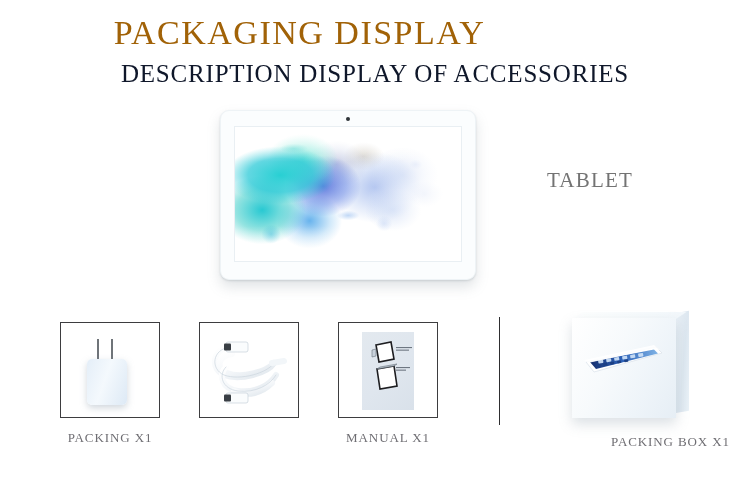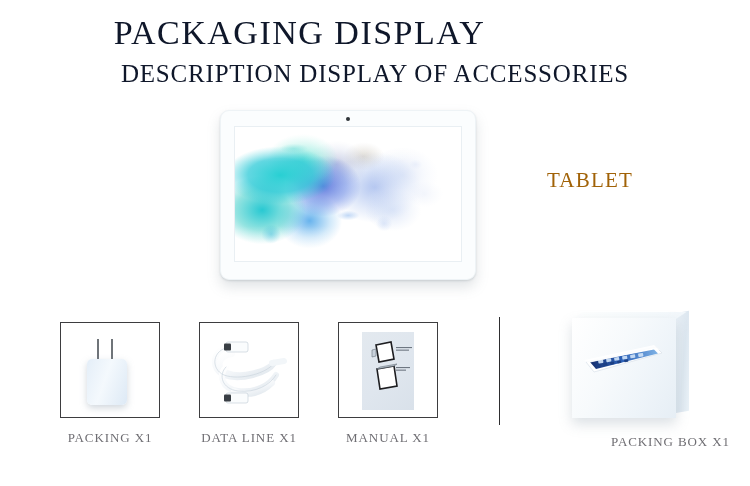--- a/index.html
+++ b/index.html
@@ -19,21 +19,21 @@
   
   #page-title {
     position: absolute;
     top: 14px;
     left: 0;
     width: 599px;
     text-align: center;
     font-family: "Liberation Serif", serif;
     font-size: 34px;
     letter-spacing: 1.5px;
-    color: #0f172a;
+    color: #a16207;
     font-weight: 400;
     line-height: 1.1;
   }
   #page-subtitle {
     position: absolute;
     top: 60px;
     left: 0;
     width: 750px;
     text-align: center;
     font-family: "Liberation Serif", serif;
@@ -123,21 +123,21 @@
     position: absolute;
     left: 490px;
     top: 168px;
     width: 200px;
     text-align: center;
   }
   #tablet-caption-title {
     font-family: "Liberation Serif", serif;
     font-size: 21px;
     letter-spacing: 1.2px;
-    color: #a16207;
+    color: #737373;
   }
   #tablet-caption-sub {
     margin-top: 11px;
     font-family: "Liberation Sans", sans-serif;
     font-size: 14px;
     color: #35343a;
     letter-spacing: 0.2px;
   }
 
   
@@ -329,21 +329,20 @@
       </g>
 
       <g>
         <rect x="26" y="70" width="22" height="10" rx="2" fill="#fafcfd" stroke="#c7d1da" stroke-width="0.7"></rect>
         <rect x="24" y="71.5" width="7" height="7" rx="1" fill="#3a3f45"></rect>
       </g>
 
       <path d="M72 40 L84 38" stroke="#f2f6f9" stroke-width="6" stroke-linecap="round" fill="none"></path>
     </svg>
   </div>
-  <div class="acc-label">DATA LINE  X1</div>
 </div>
 
 <div class="accessory" id="accessory-manual">
   <div class="thumb">
     <div class="manual-page"></div>
     <svg class="manual-svg" width="100" height="96" viewBox="0 0 100 96">
 
       <g>
         <path d="M37 22 L52 19 L55 36 L40 39 Z" fill="#ffffff" stroke="#1d1d20" stroke-width="1.6"></path>
         <path d="M33 27 L37 26 L37 33 L33 34 Z" fill="#c9d2dc" stroke="#6a737d" stroke-width="0.6"></path>

